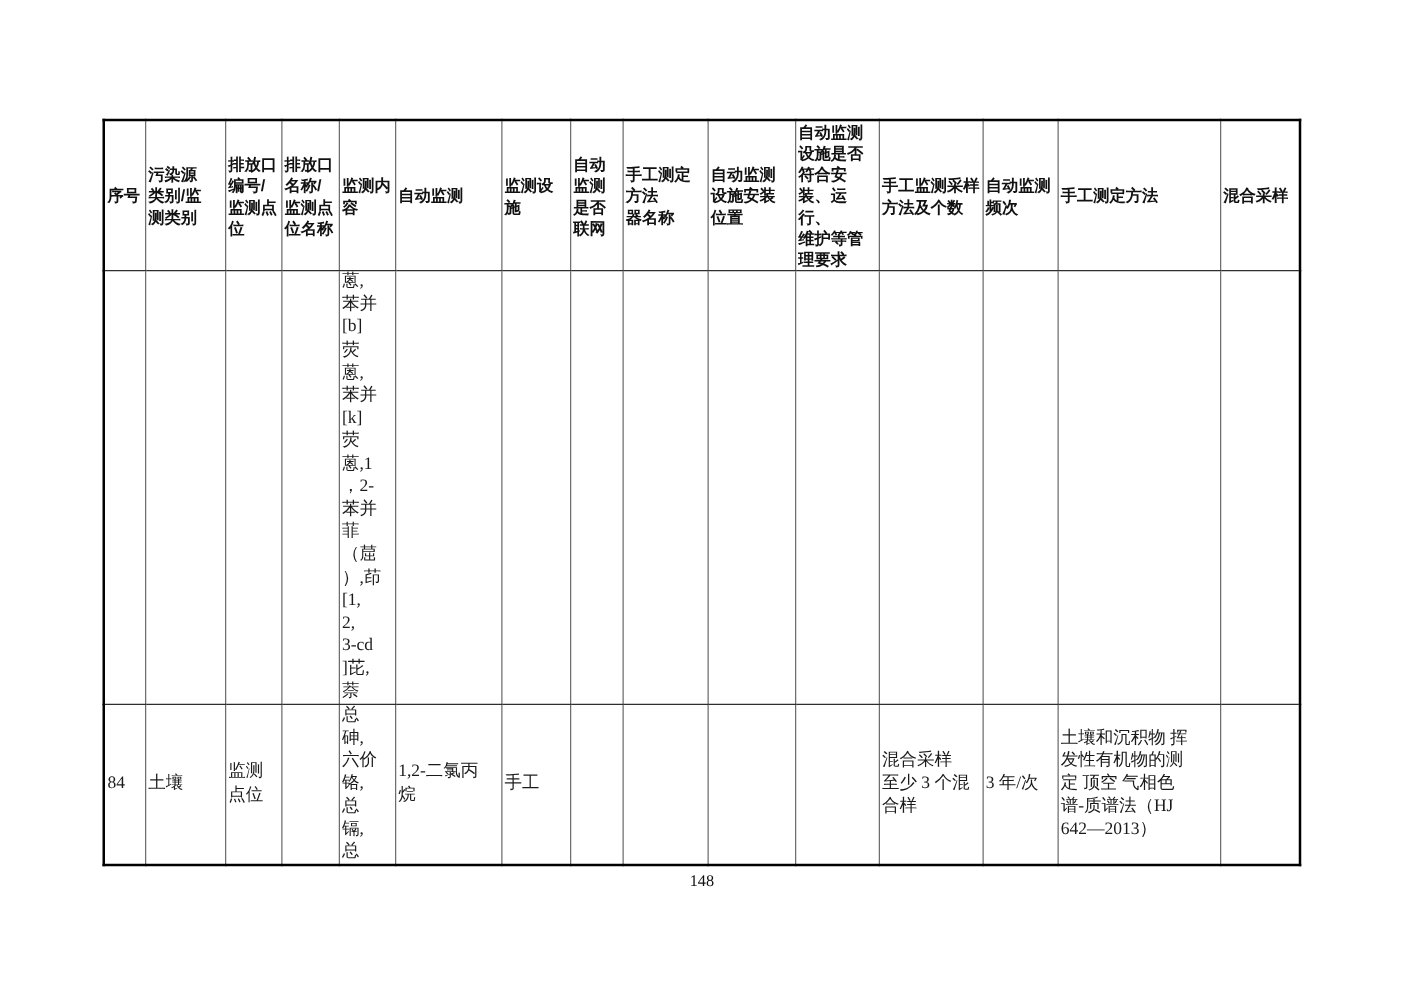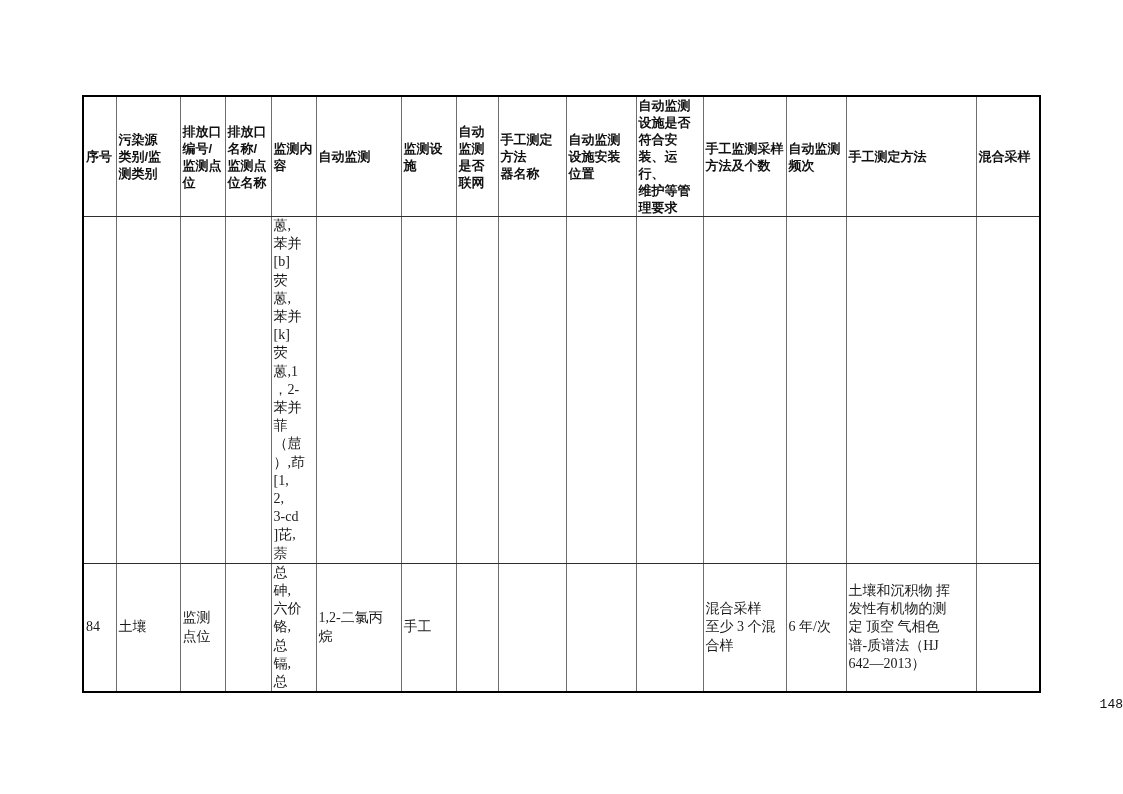--- a/index.html
+++ b/index.html
@@ -48,24 +48,23 @@
     line-height: 18.2px;
   }
   tr.header-row { height: 108px; }
   tr.row-cont   { height: 346px; }
   tr.row-84     { height: 127px; }
   .page-number {
     position: absolute;
     left: 0;
     width: 100%;
     top: 697px;
-    text-align: right;
+    text-align: center;
     font-size: 13px;
     color: #111111;
-    font-family: Liberation Mono, monospace;
   }
 </style>
 </head>
 <body>
 
 <div class="page">
 
   <table class="monitoring">
     <colgroup>
       <col style="width:33px">
@@ -177,21 +176,21 @@
         <td>1,2-二氯丙
 烷</td>
         <td>手工</td>
         <td></td>
         <td></td>
         <td></td>
         <td></td>
         <td>混合采样
 至少 3 个混
 合样</td>
-        <td>6 年/次</td>
+        <td>3 年/次</td>
         <td>土壤和沉积物 挥
 发性有机物的测
 定 顶空 气相色
 谱-质谱法（HJ
 642—2013）</td>
         <td></td>
       </tr>
     </tbody>
   </table>
 

